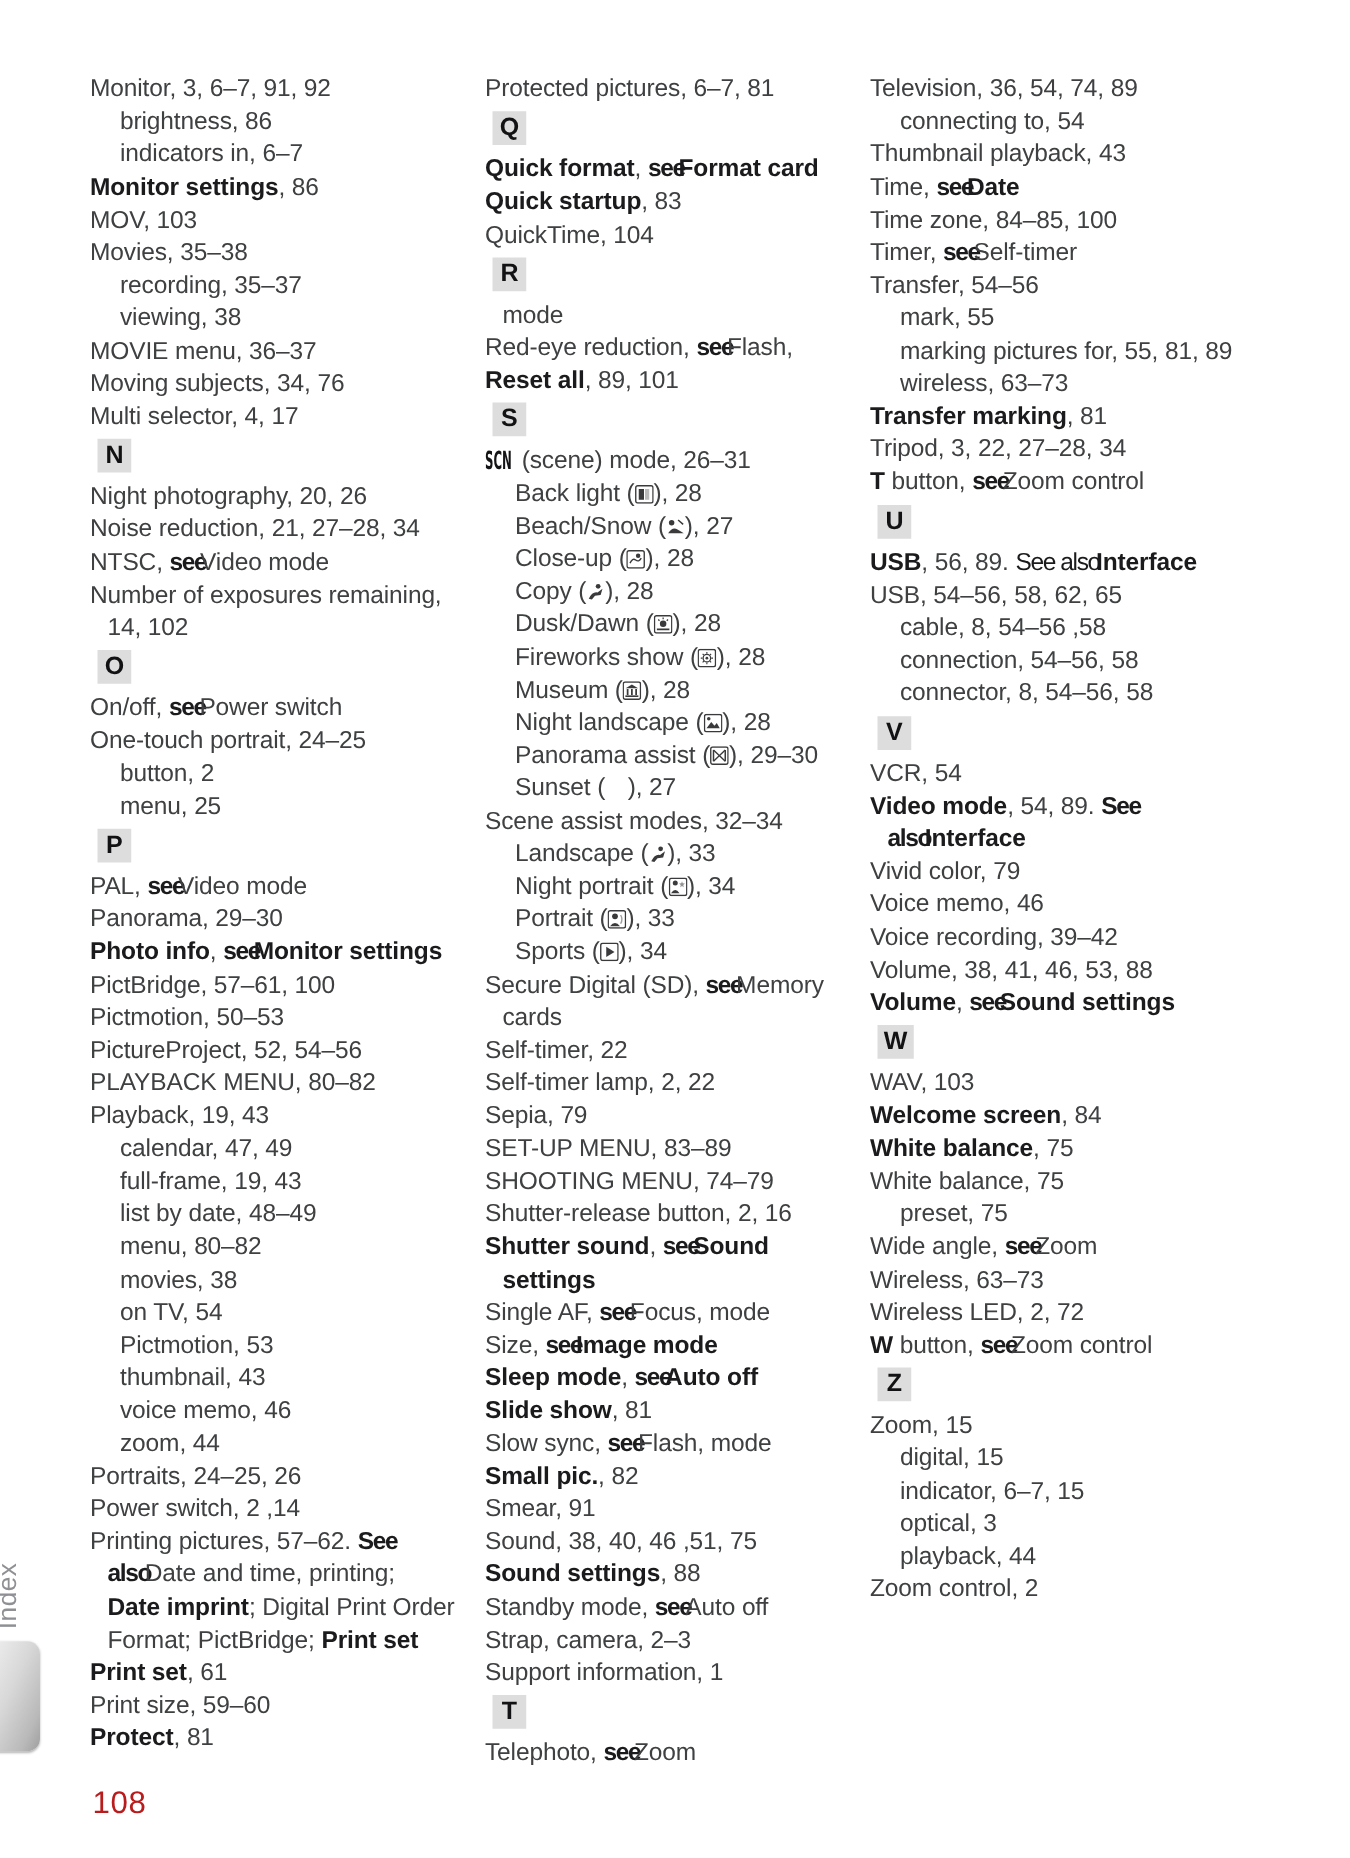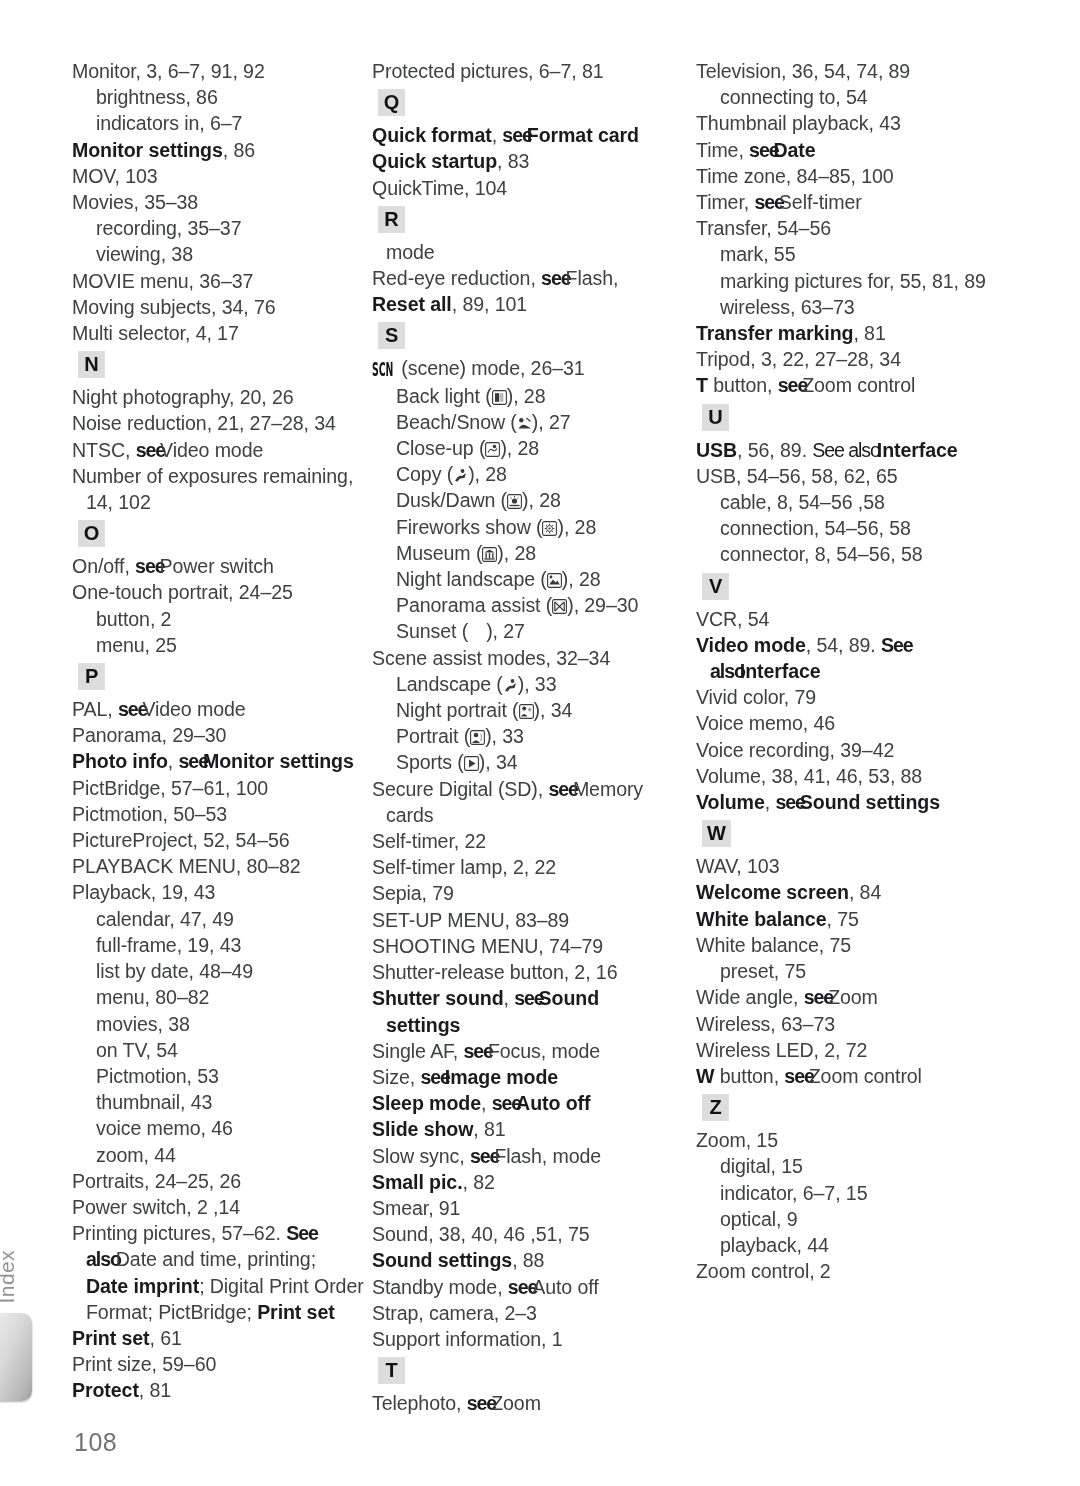--- a/index.html
+++ b/index.html
@@ -41,21 +41,21 @@
   .cols{
     position:absolute;
     left:0;top:0;right:0;bottom:0;
   }
   .col{
     position:absolute;
     top:58px;
     width:300px;
   }
   .col-1{left:72px;}
-  .col-2{left:372px;}
+  .col-2{left:388px;}
   .col-3{left:696px;}
 
   
   .entry{
     font-size:19.6px;
     line-height:26.2px;
     color:#3f4042;
     white-space:nowrap;
     letter-spacing:-0.1px;
   }
@@ -105,21 +105,21 @@
     margin:0 0px;
   }
   .gl svg{display:block;}
   .gl-empty{width:18px;height:15px;display:inline-block;}
 
   
   .folio{
     position:absolute;
     left:74px;top:1428px;
     font-size:25px;
-    color:#737373;
+    color:#b91c1c;
     letter-spacing:.5px;
   }
 </style>
 </head>
 <body>
 
 <div class="page">
 
   <div class="side-tab"></div>
   <div class="index-tab-label">Index</div>
@@ -321,20 +321,20 @@
         <div class="entry lvl1"><span>White balance, 75</span></div>
         <div class="entry lvl2"><span>preset, 75</span></div>
         <div class="entry lvl1"><span>Wide angle, </span><span class="see">see</span><span>Zoom</span></div>
         <div class="entry lvl1"><span>Wireless, 63–73</span></div>
         <div class="entry lvl1"><span>Wireless LED, 2, 72</span></div>
         <div class="entry lvl1"><span class="b">W</span><span> button, </span><span class="see">see</span><span>Zoom control</span></div>
         <div class="entry letter-row"><span class="letter">Z</span></div>
         <div class="entry lvl1"><span>Zoom, 15</span></div>
         <div class="entry lvl2"><span>digital, 15</span></div>
         <div class="entry lvl2"><span>indicator, 6–7, 15</span></div>
-        <div class="entry lvl2"><span>optical, 9</span></div>
+        <div class="entry lvl2"><span>optical, 3</span></div>
         <div class="entry lvl2"><span>playback, 44</span></div>
         <div class="entry lvl1"><span>Zoom control, 2</span></div>
       </div>
   </div>
 
   <div class="folio">108</div>
 </div>
 
 </body></html>

